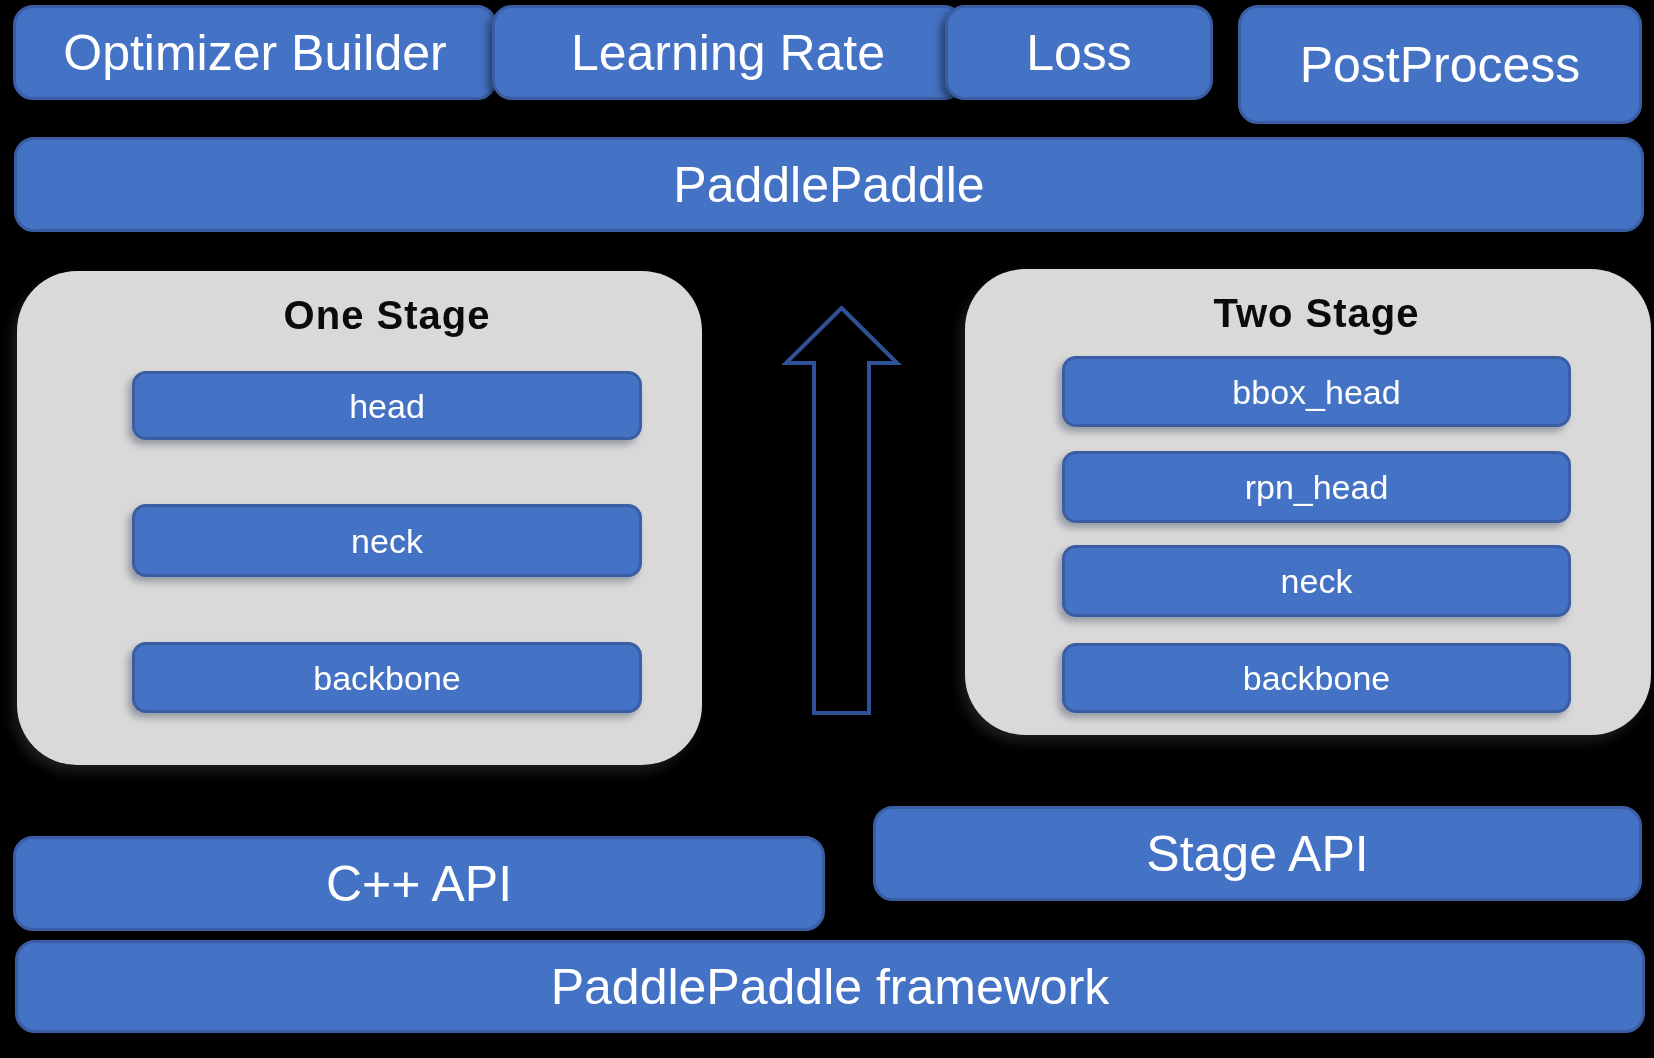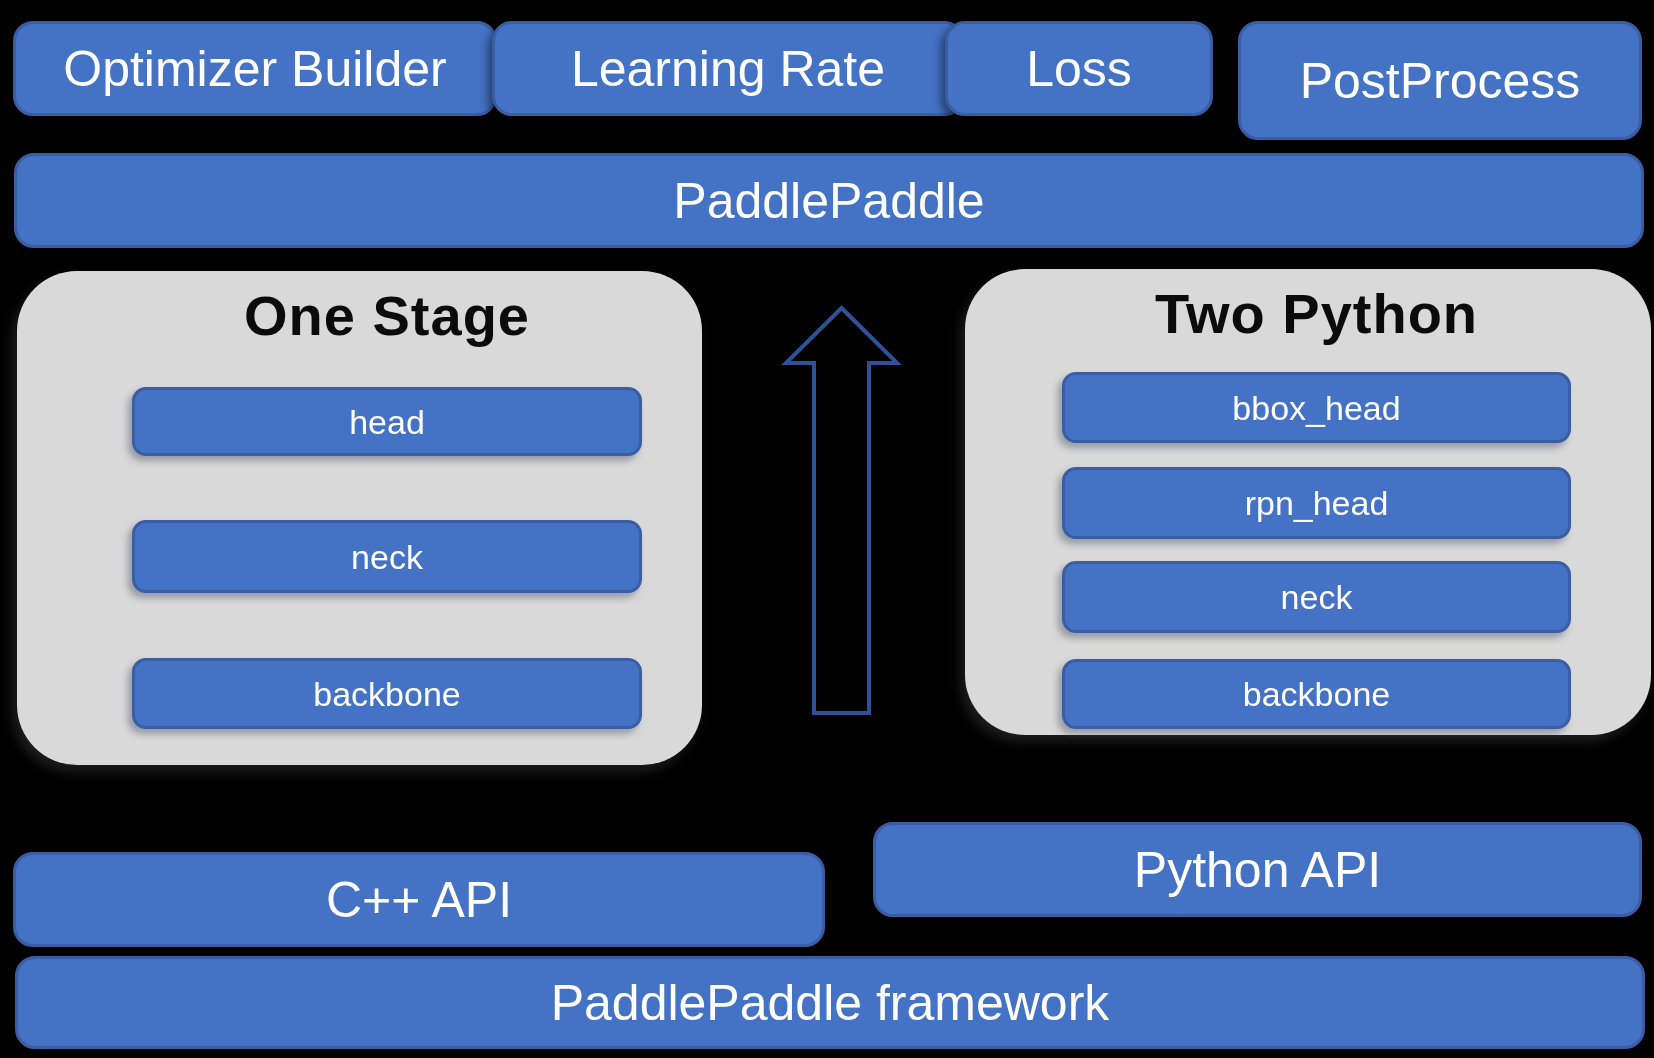--- a/index.html
+++ b/index.html
@@ -15,34 +15,33 @@
     display:flex; align-items:center; justify-content:center;
     background:var(--box-fill,#4472C4);
     border:3px solid var(--box-border,#3B5DA3);
     color:var(--label-color,#fff);
     font-size:50px;
     line-height:1;
     border-radius:20px;
     box-sizing:border-box;
     box-shadow:-4px 5px 8px rgba(0,0,0,0.45);
     white-space:nowrap;
-    margin-top:16px;
   }
   .inner { font-size:34px; border-radius:14px; box-shadow:-4px 5px 7px rgba(70,80,100,0.45); }
   .container {
     position:absolute;
     background:var(--container-fill,#D9D9D9);
     border-radius:60px;
     box-shadow:-5px 7px 12px rgba(80,80,80,0.35);
   }
   .groupTitle {
     position:absolute;
     display:flex; align-items:center; justify-content:center;
     color:#0b0b0b;
-    font-size:56px; font-weight:600;
+    font-size:40px; font-weight:600;
     letter-spacing:1px;
     white-space:nowrap;
   }
   
   .optimizer   { left:13px;   top:5px;  width:484px; height:95px; }
   .lr          { left:492px;  top:5px;  width:472px; height:95px; }
   .loss        { left:945px;  top:5px;  width:268px; height:95px; }
   .postprocess { left:1238px; top:5px;  width:404px; height:119px; }
   
   .architectures { left:14px; top:137px; width:1630px; height:95px; }
@@ -85,24 +84,24 @@
   <div class="bluebox inner os-neck">neck</div>
   <div class="bluebox inner os-backbone">backbone</div>
 
   <div class="arrow-wrap">
     <svg width="140" height="430" viewBox="0 0 140 430">
       <polygon points="71.5,13 127,68 99,68 99,418 44,418 44,68 16,68" fill="none" stroke="#2E5295" stroke-width="4" stroke-linejoin="miter"></polygon>
     </svg>
   </div>
 
   <div class="container two-stage-container"></div>
-  <div class="groupTitle two-stage-title">Two Python</div>
+  <div class="groupTitle two-stage-title">Two Stage</div>
   <div class="bluebox inner ts-bbox">bbox_head</div>
   <div class="bluebox inner ts-rpn">rpn_head</div>
   <div class="bluebox inner ts-neck">neck</div>
   <div class="bluebox inner ts-backbone">backbone</div>
 
   <div class="bluebox cpp-api">C++ API</div>
-  <div class="bluebox python-api">Python API</div>
+  <div class="bluebox python-api">Stage API</div>
 
   <div class="bluebox framework">PaddlePaddle framework</div>
 
 </div>
 
 </body></html>

